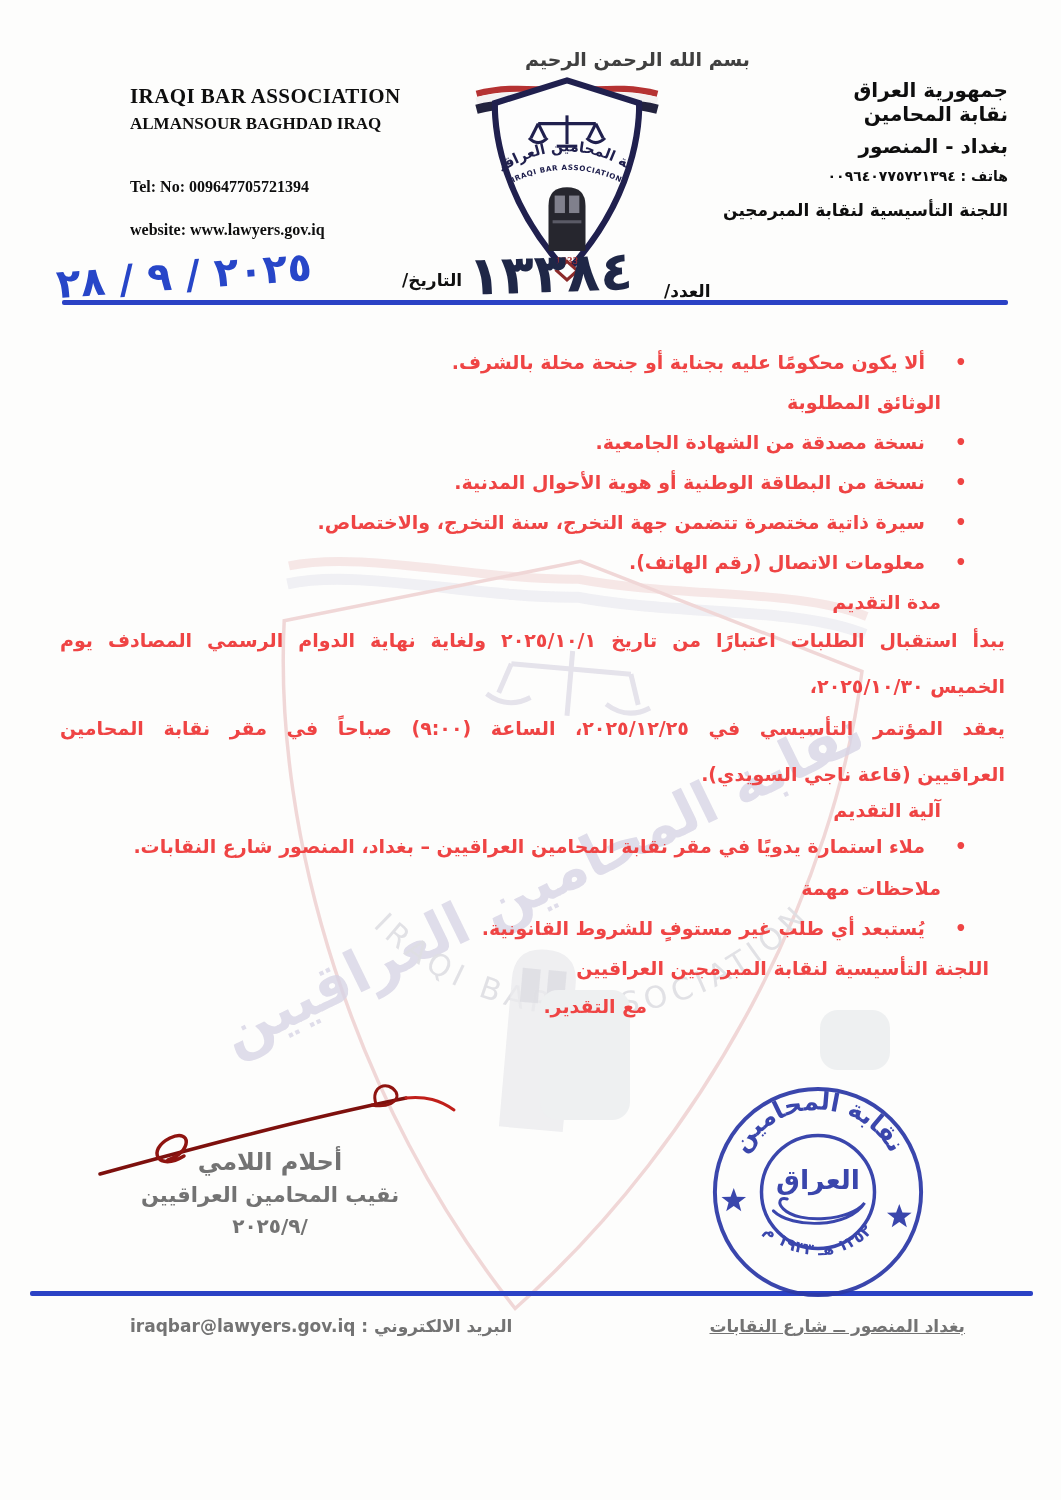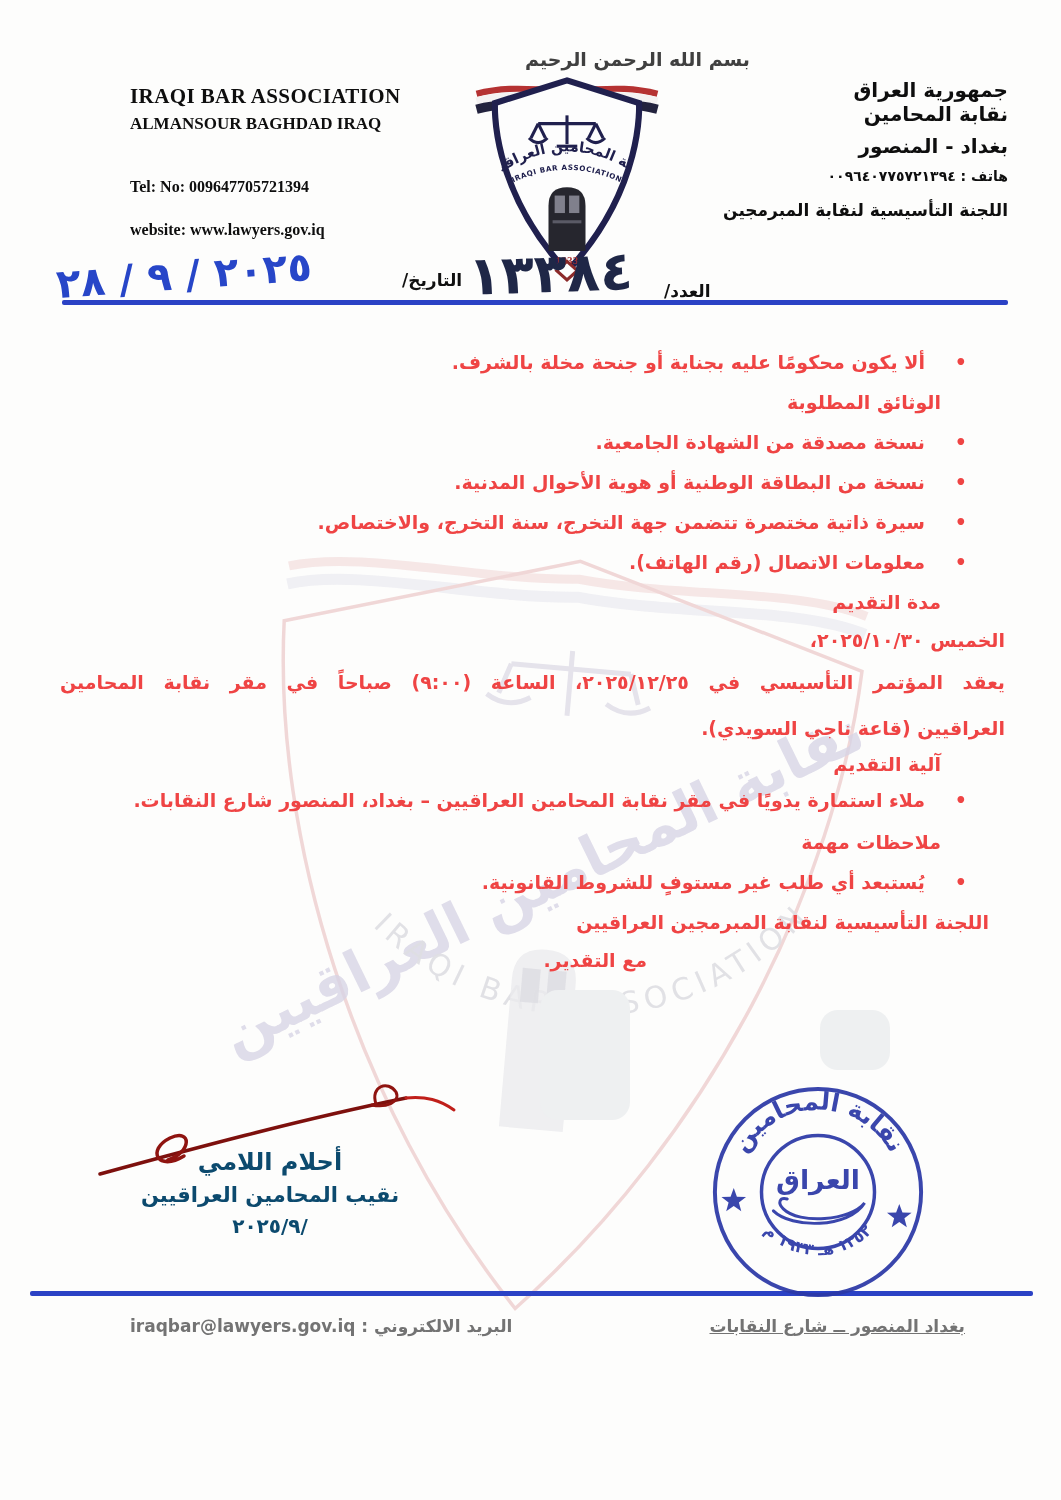--- a/index.html
+++ b/index.html
@@ -45,21 +45,21 @@
   .bullet::before{content:"•"; position:absolute; right:0; top:0; font-size:19px;}
   .sec-h{margin-right:64px; margin-bottom:12px;}
   .p-just{text-align:justify; text-align-last:justify; word-spacing:5px; margin-bottom:18px;}
   .p-end{margin-bottom:14px;}
   .p-end2{margin-bottom:8px;}
   .committee-line{margin-right:16px; margin-bottom:10px;}
   .regards{margin-right:358px;}
   
   .sig-svg{left:88px; top:1072px; z-index:3;}
   .sig-block{left:85px; top:1148px; width:370px; text-align:center; direction:rtl;
-    font-weight:bold; color:#0c4a6e; z-index:2;}
+    font-weight:bold; color:#737373; z-index:2;}
   .sig-name{font-size:24px; margin-bottom:7px;}
   .sig-title{font-size:21px; margin-bottom:7px;}
   .sig-date{font-size:20px; direction:ltr;}
   
   .stamp{left:704px; top:1078px; z-index:3; opacity:.93;}
   
   .foot{top:1316px; font-size:17px; font-weight:bold; direction:rtl; color:#737373; z-index:2;}
   .foot-right{right:96px;text-decoration:underline;}
   .foot-left{left:130px;}
   
@@ -153,20 +153,21 @@
   <div class="abs rule rule-top"></div>
 
   <div class="abs doc-body">
     <div class="bullet">ألا يكون محكومًا عليه بجناية أو جنحة مخلة بالشرف.</div>
     <div class="sec-h">الوثائق المطلوبة</div>
     <div class="bullet">نسخة مصدقة من الشهادة الجامعية.</div>
     <div class="bullet">نسخة من البطاقة الوطنية أو هوية الأحوال المدنية.</div>
     <div class="bullet">سيرة ذاتية مختصرة تتضمن جهة التخرج، سنة التخرج، والاختصاص.</div>
     <div class="bullet">معلومات الاتصال (رقم الهاتف).</div>
     <div class="sec-h" style="margin-bottom:10px">مدة التقديم</div>
+    <div class="p-just">يبدأ استقبال الطلبات اعتبارًا من تاريخ ٢٠٢٥/١٠/١ ولغاية نهاية الدوام الرسمي المصادف يوم</div>
     <div class="p-end">الخميس ٢٠٢٥/١٠/٣٠،</div>
     <div class="p-just">يعقد المؤتمر التأسيسي في ٢٠٢٥/١٢/٢٥، الساعة (٩:٠٠) صباحاً في مقر نقابة المحامين</div>
     <div class="p-end2">العراقيين (قاعة ناجي السويدي).</div>
     <div class="sec-h" style="margin-bottom:8px">آلية التقديم</div>
     <div class="bullet" style="margin-bottom:14px">ملاء استمارة يدويًا في مقر نقابة المحامين العراقيين – بغداد، المنصور شارع النقابات.</div>
     <div class="sec-h">ملاحظات مهمة</div>
     <div class="bullet">يُستبعد أي طلب غير مستوفٍ للشروط القانونية.</div>
     <div class="committee-line">اللجنة التأسيسية لنقابة المبرمجين العراقيين</div>
     <div class="regards">مع التقدير.</div>
   </div>

